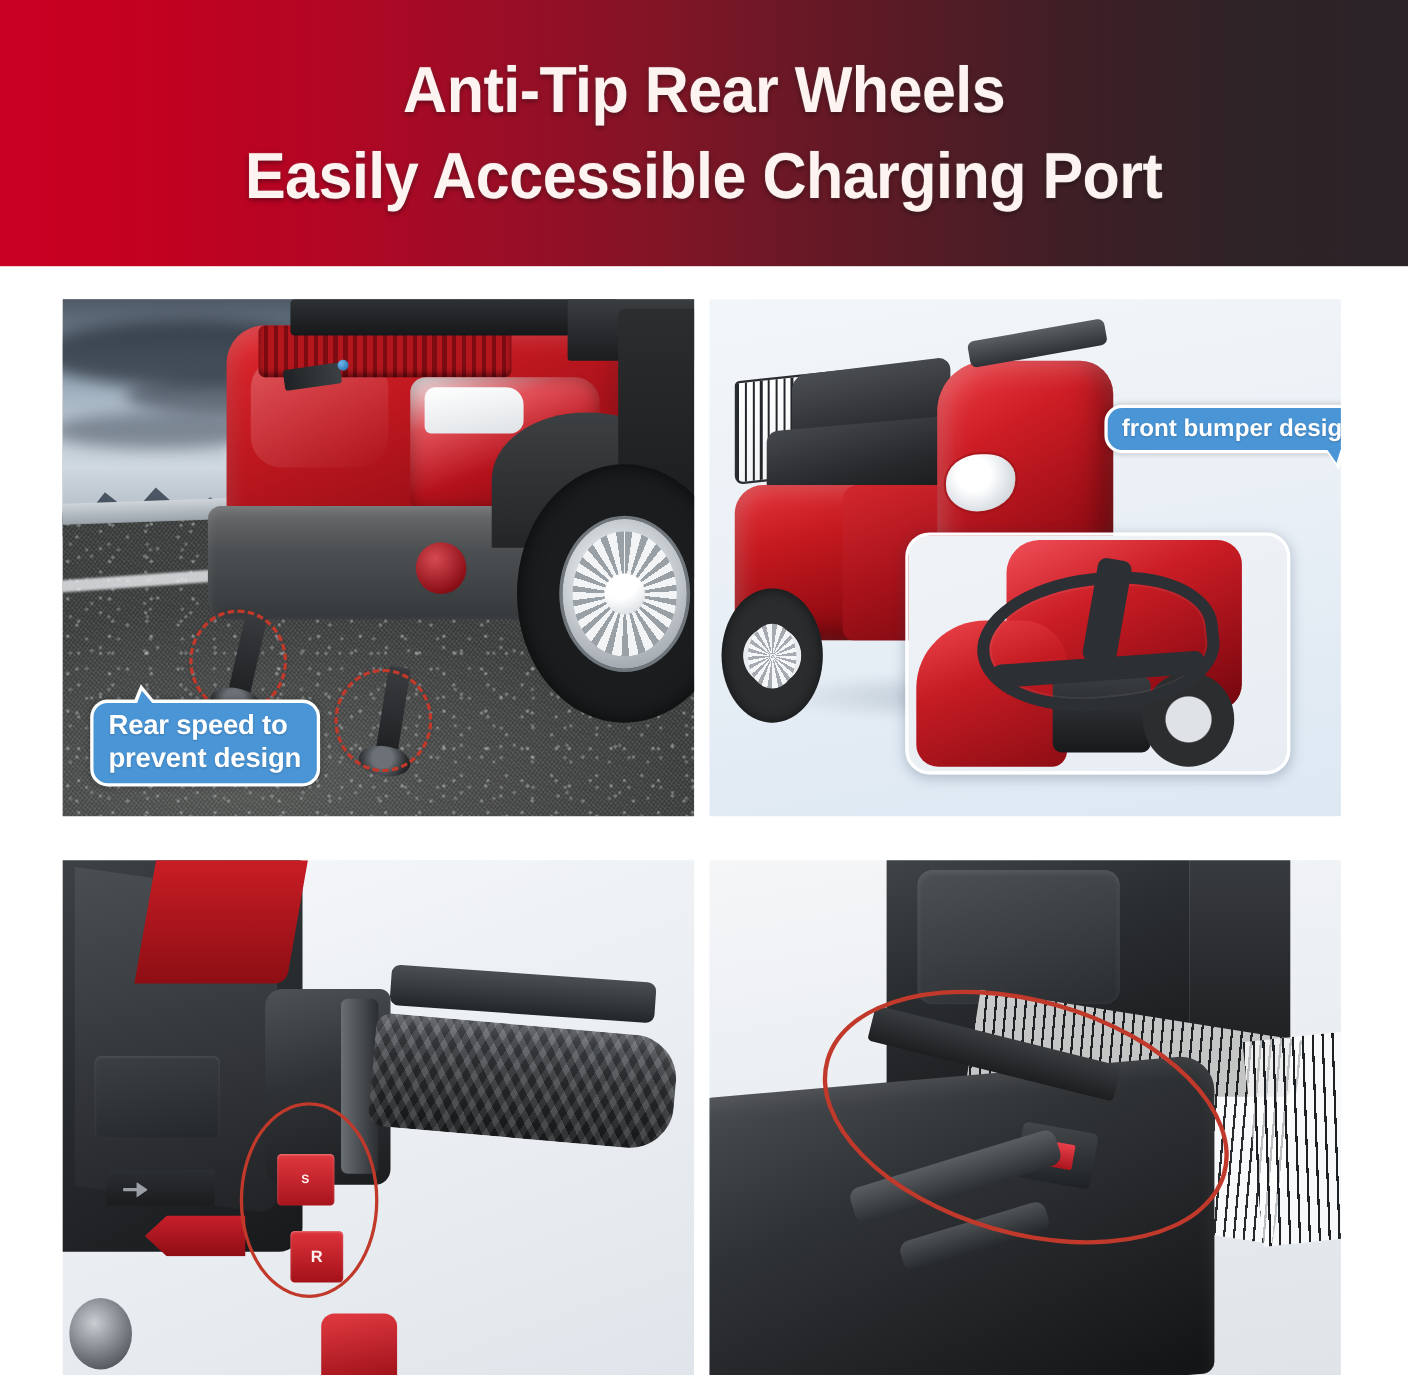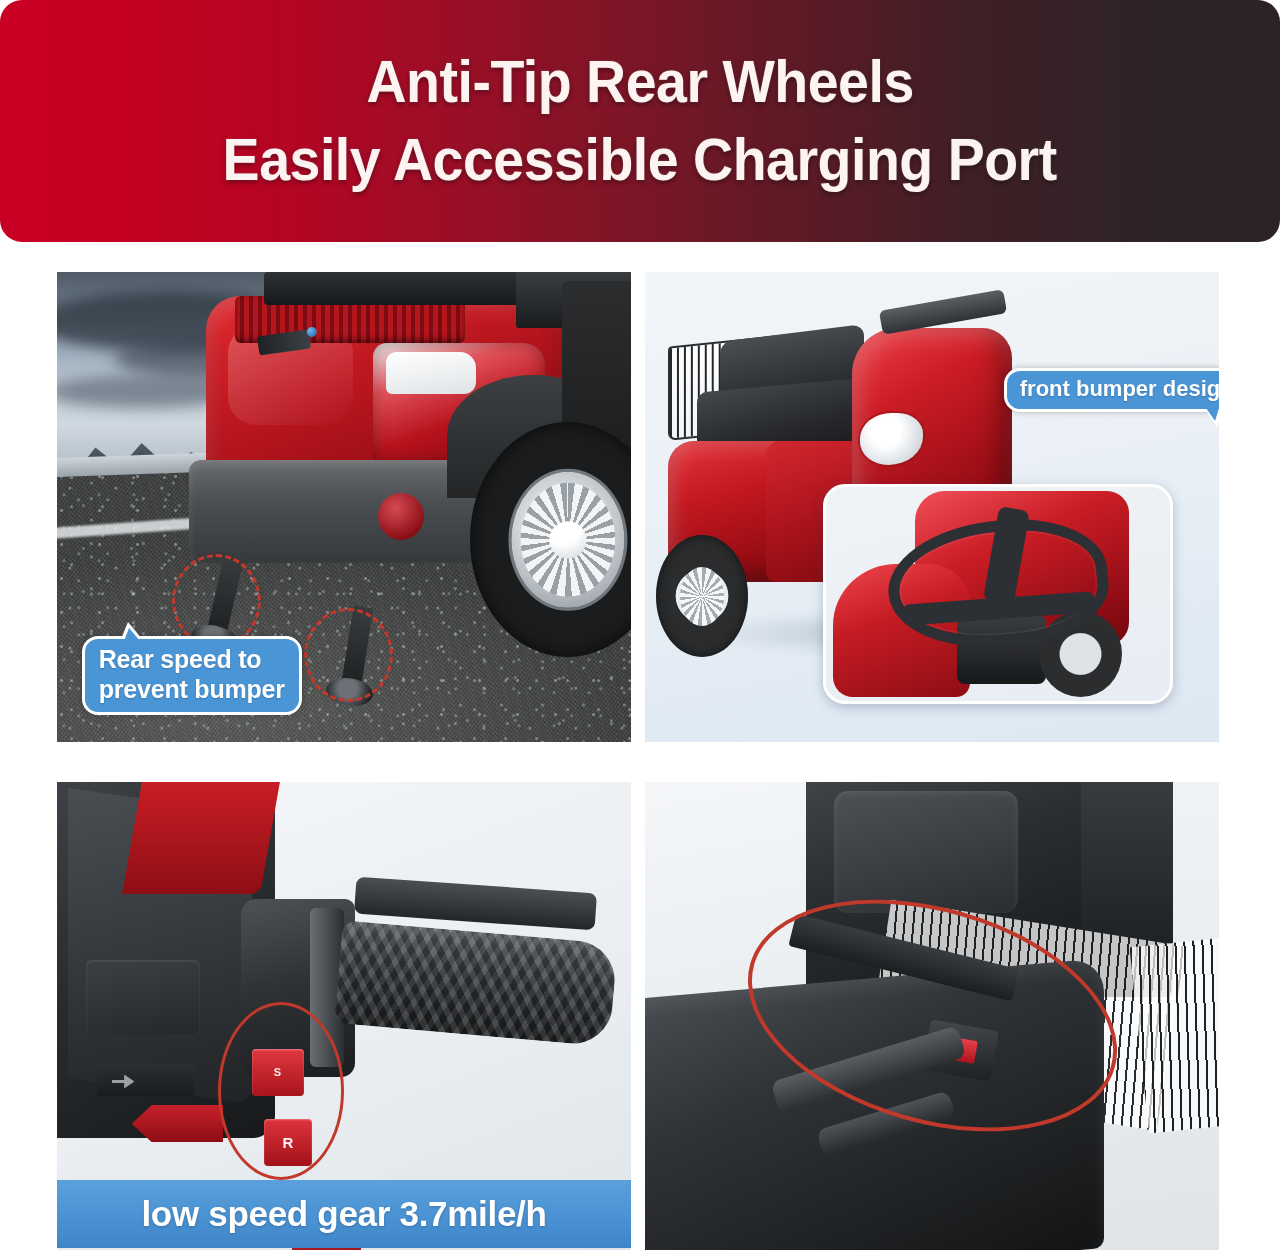--- a/index.html
+++ b/index.html
@@ -13,21 +13,20 @@
 
   
   .header {
     position: absolute; left: 0; top: 0; width: 1280px; height: 242px;
     background: linear-gradient(90deg,
       #c90024 0%, #c4001f 9%, #b50524 22%, #9e0d26 34%,
       #7f1526 48%, #5d1a25 62%, #3f1f26 76%, #2f2327 88%, #2b2328 100%);
     display: flex; flex-direction: column;
     align-items: center; justify-content: center;
     overflow: hidden;
-    border-radius: 22px;
   }
   .header-line {
     color: #fdf4f2;
     font-weight: 700;
     letter-spacing: -0.5px;
     text-shadow: 0 2px 5px rgba(0,0,0,.45), 0 0 2px rgba(255,255,255,.25);
     white-space: nowrap;
     font-stretch: semi-condensed;
     transform: scaleX(0.94);
   }
@@ -578,21 +577,21 @@
       <div class="wheel-big">
         <div class="rim"></div>
       </div>
       <div class="caster caster-a"></div>
       <div class="caster caster-b"></div>
       <div class="circle-dash cd-1"></div>
       <div class="circle-dash cd-2"></div>
 
       <div class="bubble b1">
         <div>Rear speed to</div>
-        <div>prevent bumper</div>
+        <div>prevent design</div>
       </div>
     </div>
 
     <div class="panel p2">
       <div class="bluebars">
         <i></i>
           <i></i>
           <i></i>
           <i></i>
           <i></i>
@@ -670,15 +669,14 @@
       <div class="seat-cushion"></div>
       <div class="belt"></div>
       <div class="buckle"></div>
       <div class="buckle-btn"></div>
       <div class="seat-seam"></div>
       <div class="seat-seam2"></div>
       <div class="ellipse-red"></div>
     </div>
   </div>
 
-  <div class="caption cap-left">low speed gear 3.7mile/h</div>
 
 </div>
 
 </body></html>

